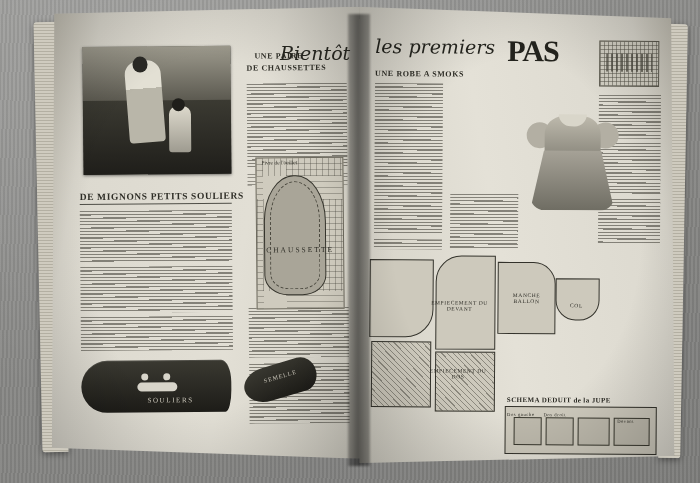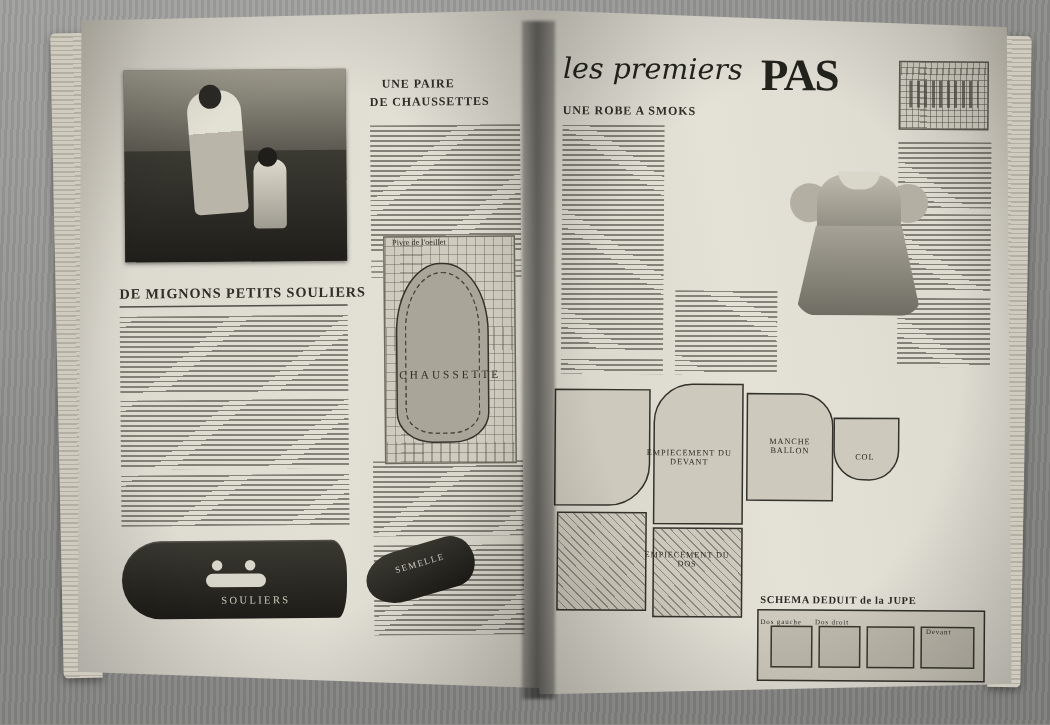--- a/index.html
+++ b/index.html
@@ -287,16 +287,17 @@
           <div class="jupe-cell" style="left:108px;width:34px;"></div>
         </div>
         <div class="pclbl" style="left:150px;top:404px;width:28px;font-size:4.6px;">Dos gauche</div>
         <div class="pclbl" style="left:184px;top:404px;width:28px;font-size:4.6px;">Dos droit</div>
         <div class="pclbl" style="left:252px;top:410px;width:34px;font-size:4.6px;">Devant</div>
 
         <div class="vign"></div>
       </div>
     </div>
 
+    <div class="script" style="position:absolute;left:258px;top:34px;font-size:19px;z-index:5;">Bientôt</div>
 
     <div class="gutter"></div>
   </div>
 </div>
 
 </body></html>

